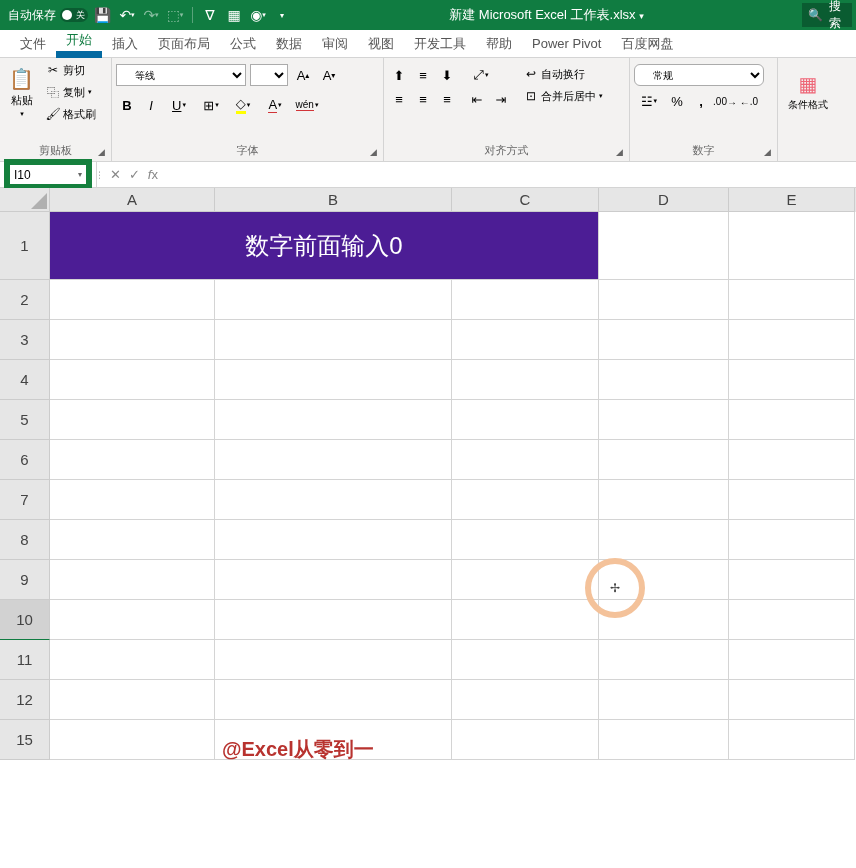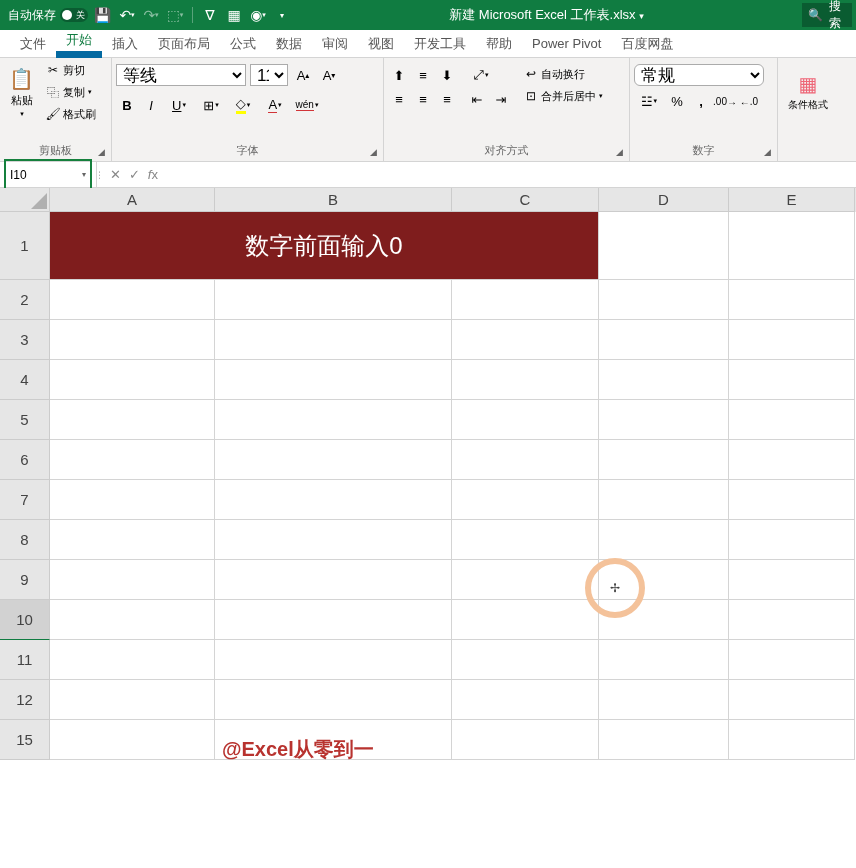--- a/index.html
+++ b/index.html
@@ -30,36 +30,36 @@
 .ribbon-group-label { text-align: center; font-size: 11px; color: #666; height: 18px; line-height: 14px; position: relative; }
 .launcher { position: absolute; right: 2px; bottom: 2px; font-size: 9px; color: #666; cursor: pointer; }
 
 .big-btn { display: flex; flex-direction: column; align-items: center; justify-content: center; width: 36px; height: 64px; cursor: pointer; font-size: 11px; gap: 2px; }
 .big-btn .ic { font-size: 20px; }
 .small-btn-col { display: flex; flex-direction: column; gap: 2px; }
 .small-btn { display: flex; align-items: center; gap: 3px; height: 20px; font-size: 11px; cursor: pointer; padding: 0 2px; }
 .ic-small { width: 14px; height: 14px; display: inline-flex; align-items: center; justify-content: center; font-size: 12px; }
 
 .font-row { display: flex; gap: 4px; align-items: center; margin-bottom: 4px; }
-.font-select { border: 1px solid #ababab; background: #fff; height: 22px; font-size: 17px; padding: 0 2px; }
+.font-select { border: 1px solid #ababab; background: #fff; height: 22px; font-size: 10px; padding: 0 14px; }
 .font-name { width: 130px; }
 .font-size { width: 38px; }
 .btn-row { display: flex; gap: 2px; }
 .fmt-btn { width: 22px; height: 22px; display: flex; align-items: center; justify-content: center; cursor: pointer; font-size: 13px; }
 .fmt-btn.wide { width: 30px; }
 .fmt-btn .dd { font-size: 7px; margin-left: 1px; }
 
 .align-grid { display: grid; grid-template-columns: repeat(3, 22px); gap: 2px; }
 .align-col2 { display: flex; flex-direction: column; gap: 2px; margin-left: 4px; }
 
 .num-select { width: 130px; border-radius: 6px; }
 
 
 .formula-bar { height: 26px; display: flex; align-items: center; border-bottom: 1px solid #d4d4d4; background: #fff; }
-.name-box { width: 88px; height: 31px; border: 2px solid #15803d; margin: 0 4px; padding: 0 4px; font-size: 12px; display: flex; align-items: center; }
+.name-box { width: 88px; height: 31px; border: 6px solid #15803d; margin: 0 4px; padding: 0 4px; font-size: 12px; display: flex; align-items: center; }
 .name-box .dd { margin-left: auto; font-size: 8px; color: #666; }
 .fb-divider { width: 6px; height: 100%; border-left: 1px solid #d4d4d4; display:flex; align-items:center; justify-content:center; color:#999; font-size:9px; }
 .fb-btns { display: flex; gap: 8px; padding: 0 8px; color: #888; }
 .fb-btn { cursor: pointer; font-size: 13px; }
 .formula-input { flex: 1; height: 22px; border: none; padding: 0 4px; font-size: 12px; }
 
 
 .grid-area { position: relative; }
 .col-headers { display: flex; height: 24px; background: #e6e6e6; }
 .corner { width: 50px; border-right: 1px solid #ccc; border-bottom: 1px solid #ccc; background: #e6e6e6; position: relative; }
@@ -67,21 +67,21 @@
 .col-header { border-right: 1px solid #ccc; border-bottom: 1px solid #ccc; display: flex; align-items: center; justify-content: center; font-size: 15px; color: #444; background: #e6e6e6; }
 .colA { width: 165px; } .colB { width: 237px; } .colC { width: 147px; } .colD { width: 130px; } .colE { width: 126px; }
 
 .grid-rows { }
 .grid-row { display: flex; }
 .row-header { width: 50px; border-right: 1px solid #ccc; border-bottom: 1px solid #ccc; background: #e6e6e6; display: flex; align-items: center; justify-content: center; font-size: 15px; color: #444; }
 .row-header.sel { background: #d2d2d2; border-bottom: 1px solid #107c41; }
 .cell { border-right: 1px solid #d4d4d4; border-bottom: 1px solid #d4d4d4; background: #fff; }
 .r1 { height: 68px; } .rn { height: 40px; }
 
-.merged-header-cell { width: 549px; height: 68px; background: #7f1d1d; color: #fff; font-size: 24px; display: flex; align-items: center; justify-content: center; border-right: 1px solid #d4d4d4; border-bottom: 1px solid #d4d4d4; }
+.merged-header-cell { width: 549px; height: 68px; background: #4c1d95; color: #fff; font-size: 24px; display: flex; align-items: center; justify-content: center; border-right: 1px solid #d4d4d4; border-bottom: 1px solid #d4d4d4; }
 .watermark { position: absolute; left: 222px; top: 548px; color: #b8332f; font-size: 20px; font-weight: bold; pointer-events: none; }
 .click-circle { position: absolute; left: 585px; top: 370px; width: 60px; height: 60px; border: 6px solid #f4c29a; border-radius: 50%; display: flex; align-items: center; justify-content: center; pointer-events: none; }
 .click-circle::after { content: "✢"; font-size: 12px; color: #444; }
 
 .underline-A { border-bottom: 1.5px solid #d13438; }
 .underline-font { border-bottom: 1.5px solid #d13438; }
 </style>
 </head>
 <body>
 

